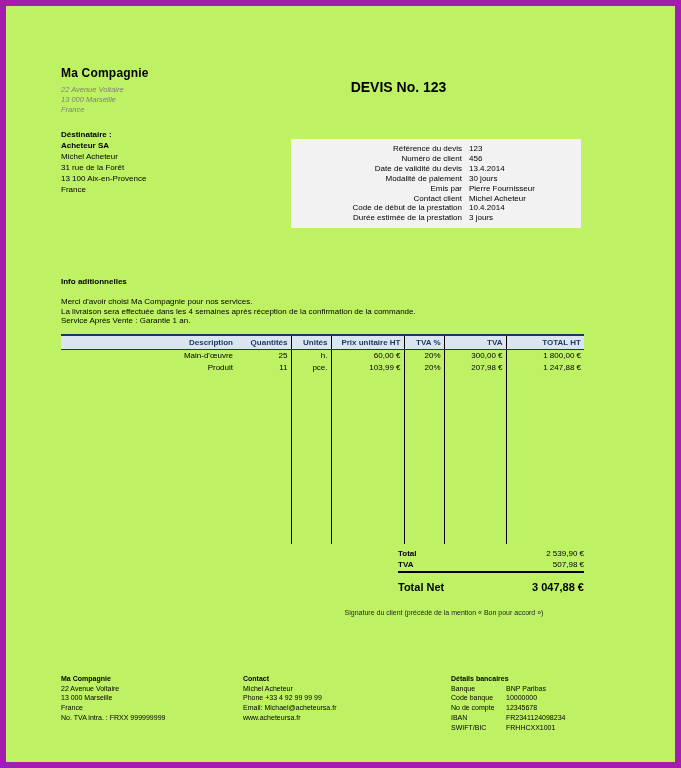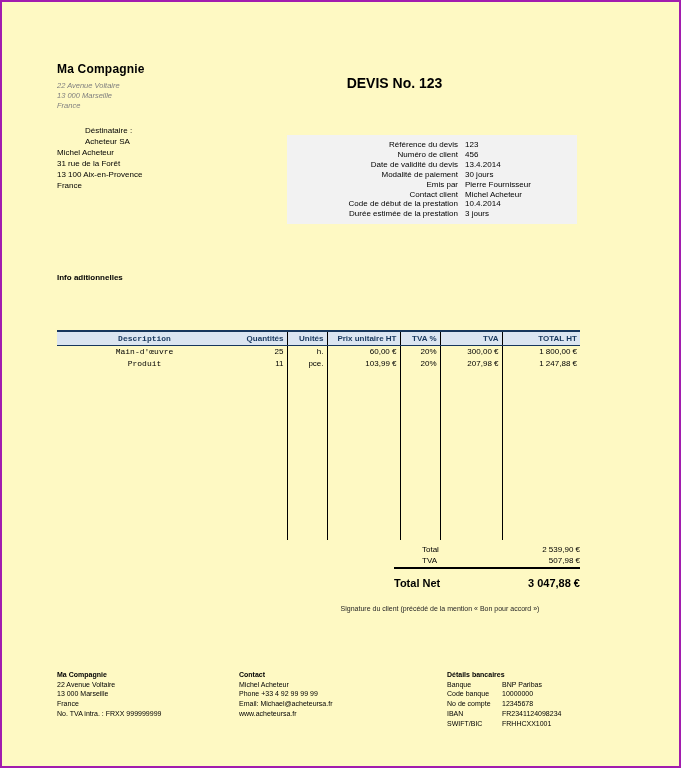--- a/index.html
+++ b/index.html
@@ -1,47 +1,47 @@
 <!DOCTYPE html>
 <html><head>
 <meta charset="utf-8">
 <style>
   html, body { margin:0; padding:0; background:#fff; }
   .page {
-    position:relative; width:681px; height:768px; background:#fef9c3;
+    position:relative; width:681px; height:768px; background:#bef264;
     font-family:"Liberation Sans", sans-serif; color:#000;
-    border:2px solid #a21caf; box-sizing:border-box; overflow:hidden;
+    border:6px solid #a21caf; box-sizing:border-box; overflow:hidden;
   }
   
   .company-block { position:absolute; left:55px; top:60px; }
   .company-name { font-size:12px; font-weight:bold; letter-spacing:.2px; }
   .company-addr { margin-top:5px; font-size:7.5px; font-style:italic; color:#7f7f7f; line-height:9.8px; }
   
   .doc-title { position:absolute; left:105px; top:63px; width:575px; text-align:center;
     font-size:14px; font-weight:bold; color:#000;margin-top:10px; }
   
   .recipient { position:absolute; left:55px; top:123px; font-size:8px; line-height:11px; }
-  .bold { font-weight:normal;margin-left:28px; }
+  .bold { font-weight:bold; }
   
   .meta-box { position:absolute; left:285px; top:133px; width:290px; background:#f2f2f2;
     padding:5px 6px; box-sizing:border-box; font-size:8px; line-height:9.9px; }
   .meta-row { display:flex; }
   .meta-label { width:165px; text-align:right; }
   .meta-value { flex:1; padding-left:7px; }
   
   .info-section { position:absolute; left:55px; top:271px; font-size:8px; }
   .info-heading { font-weight:bold; }
   .info-lines { margin-top:11px; line-height:9.6px; }
   
   .items-table { position:absolute; left:55px; top:328px; width:523px;
     border-collapse:collapse; table-layout:fixed; font-size:8px; }
   .items-table th { background:#dbe5f1; color:#17375d; font-weight:bold;
     border-top:2px solid #17375d; border-bottom:1px solid #17375d; padding:2px 3px; }
   .items-table td { padding:1px 3px; line-height:10px; }
-  .al { text-align:center;font-family:Liberation Mono, monospace; } .ar { text-align:right; } .ac { text-align:center; }
+  .al { text-align:right; } .ar { text-align:right; } .ac { text-align:center; }
   .br { border-right:1px solid #000;text-align:right; }
   .filler-row td { height:168px; }
   
   .totals { position:absolute; left:392px; top:542px; width:186px; font-size:8px; }
   .totals-row { display:flex; justify-content:space-between; line-height:11px; }
   .totals-divider { border-bottom:2px solid #000; margin-top:1px; }
   .net-row { margin-top:9px; font-weight:bold; font-size:11px; }
   
   .signature { position:absolute; left:297px; top:603px; width:282px; text-align:center;
     font-size:7px; color:#262626; }
@@ -108,20 +108,25 @@
       <span class="meta-value">10.4.2014</span>
     </div>
     <div class="meta-row">
       <span class="meta-label">Durée estimée de la prestation</span>
       <span class="meta-value">3 jours</span>
     </div>
   </div>
 
   <div class="info-section">
     <div class="info-heading">Info aditionnelles</div>
+    <div class="info-lines">
+      <div>Merci d'avoir choisi Ma Compagnie pour nos services.</div>
+      <div>La livraison sera effectuée dans les 4 semaines après réception de la confirmation de la commande.</div>
+      <div>Service Après Vente : Garantie 1 an.</div>
+    </div>
   </div>
 
   <table class="items-table">
     <colgroup>
       <col style="width:175px">
         <col style="width:55px">
         <col style="width:40px">
       <col style="width:73px">
         <col style="width:40px">
         <col style="width:62px">

